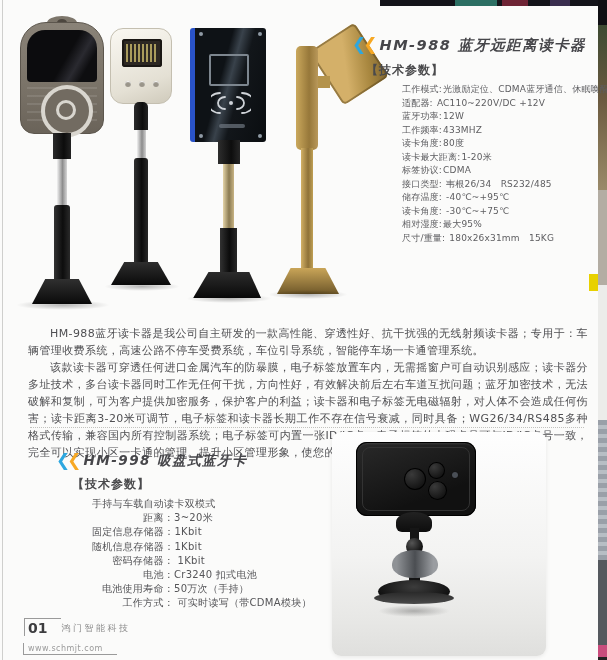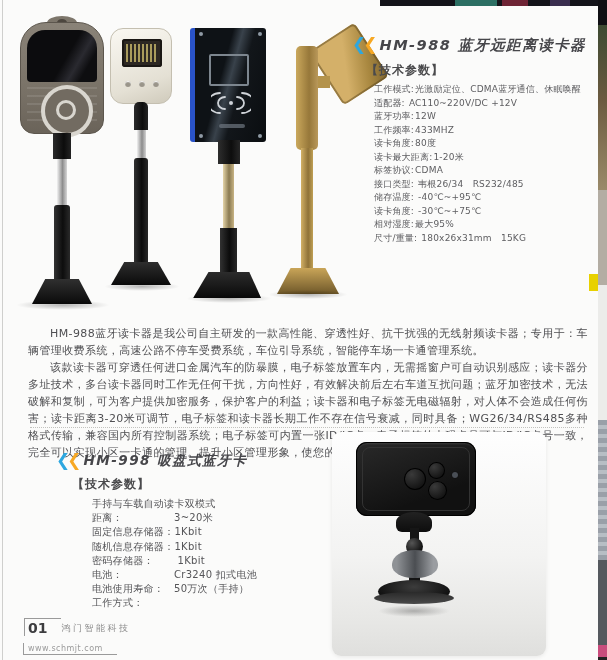--- a/index.html
+++ b/index.html
@@ -98,35 +98,35 @@
   
   .panel988 { left:352px; top:36px; width:252px; }
   .title-row { display:flex; align-items:flex-start; }
   .chev { font-weight:bold; font-size:17px; line-height:17px; letter-spacing:-3px; }
   .chev .c1 { color:#2da7e0; }
   .chev .c2 { color:#f7a823; }
   .ptitle { font-size:14.5px; font-weight:bold; color:#46464a; letter-spacing:1.5px; margin-left:5px;font-style:italic; }
   .sec-header { font-size:12px; font-weight:bold; color:#4a4a4c; letter-spacing:1px; margin:7px 0 4px 14px; }
   .specs988 { margin-left:22px; }
   .spec-row { display:flex; font-size:9px; color:#5d5d60; line-height:13.5px; letter-spacing:0.2px; }
-  .spec-row .lab, .spec-row .val { white-space:pre; }
+  .spec-row .lab, .spec-row .val { white-space:pre;margin-left:28px; }
   .spec-row .val { margin-left:1px; }
 
   
   .desc { left:28px; top:325px; width:560px; font-size:11px; color:#4f4f52; line-height:17px; text-align:justify; letter-spacing:0.4px; }
   .desc p { margin:0; text-indent:2em; }
   .dotline { left:30px; top:427px; width:554px; height:0; border-top:1px dotted #c2c2be; }
 
   
   .panel998 { left:56px; top:452px; width:280px; }
   .panel998 .ptitle { font-size:13.5px; }
   .panel998 .sec-header { margin:6px 0 4px 16px; }
   .specs998 { margin-left:36px; font-size:10px; color:#55555八; color:#555558; line-height:14.2px; letter-spacing:0.3px; }
   .mode-line { white-space:pre; }
-  .spec-row2 { display:flex; }
+  .spec-row2 { display:flex;text-align:right; }
   .spec-row2 .lab { min-width:82px; white-space:pre; }
   .spec-row2 .val { white-space:pre; }
 
   
   .photo998 { left:332px; top:432px; width:214px; height:224px; border-radius:9px;
     background:linear-gradient(180deg,#fefefe 0%,#f3f3f2 55%,#e7e7e5 85%,#dfdfdd); box-shadow:0 1px 4px rgba(0,0,0,0.08); }
   .p9-device { left:24px; top:10px; width:120px; height:74px; position:absolute; border-radius:11px;
     background:linear-gradient(160deg,#2a2a2a,#111 70%); box-shadow:inset 0 0 0 1px #000, inset 0 2px 2px rgba(255,255,255,0.12); }
   .p9-outline { left:6px; top:5px; right:6px; bottom:5px; position:absolute; border:1px solid #333; border-radius:8px; }
   .p9-btn { position:absolute; border-radius:50%; background:radial-gradient(circle at 35% 30%,#3a3a3a,#141414 70%); box-shadow:inset 0 0 0 1px #000; }
@@ -337,20 +337,21 @@
       <div class="spec-row2">
           <span class="lab">电池：</span>
           <span class="val">Cr3240 扣式电池</span>
         </div>
       <div class="spec-row2">
           <span class="lab">电池使用寿命：</span>
           <span class="val">50万次（手持）</span>
         </div>
       <div class="spec-row2">
           <span class="lab">工作方式：</span>
+          <span class="val"> 可实时读写（带CDMA模块）</span>
         </div>
     </div>
   </div>
 
   <div class="abs photo998">
     <div class="p9-device">
       <div class="p9-outline"></div>
       <div class="p9-btn" style="left:48px;top:26px;width:22px;height:22px;"></div>
       <div class="p9-btn" style="left:72px;top:20px;width:17px;height:17px;"></div>
       <div class="p9-btn" style="left:72px;top:39px;width:19px;height:19px;"></div>

